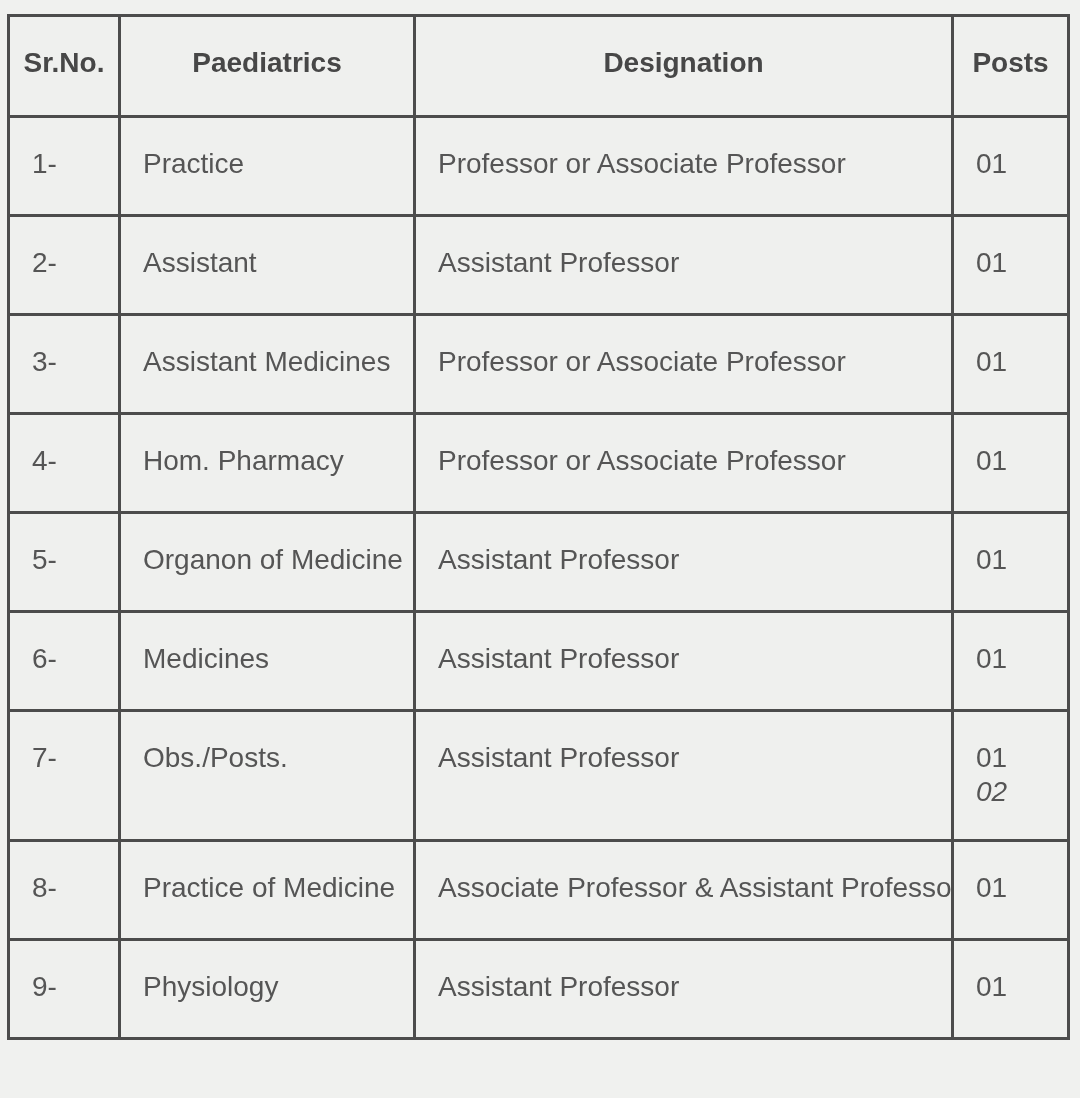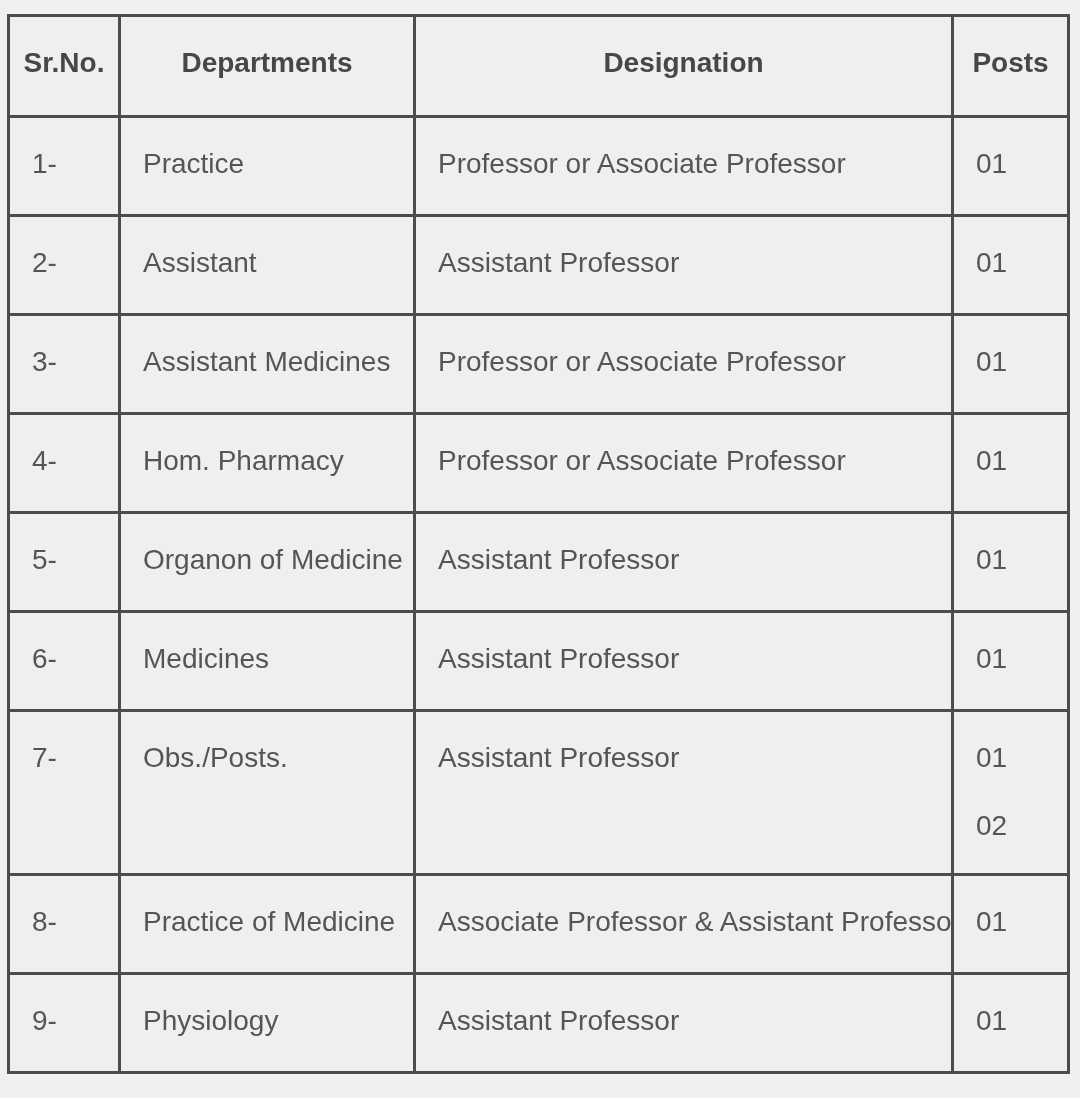--- a/index.html
+++ b/index.html
@@ -45,36 +45,36 @@
   td{
     height:99px;
     padding:29px 10px 30px 22px;
     font-size:28px;
     line-height:34px;
     font-weight:normal;
     color:var(--body-text);
     text-align:left;
   }
   .cell-line{white-space:nowrap;}
-  .extra-line{margin-top:34px;}
+  .extra-line{font-style:italic;}
 </style>
 </head>
 <body>
 
 <table>
   <colgroup>
     <col class="c-sr">
       <col class="c-dept">
       <col class="c-desig">
       <col class="c-posts">
   </colgroup>
   <thead>
     <tr>
       <th>Sr.No.</th>
-      <th>Departments</th>
+      <th>Paediatrics</th>
       <th>Designation</th>
       <th>Posts</th>
     </tr>
   </thead>
   <tbody>
       <tr>
         <td>
           <div class="cell-line">1-</div>
         </td>
         <td>

